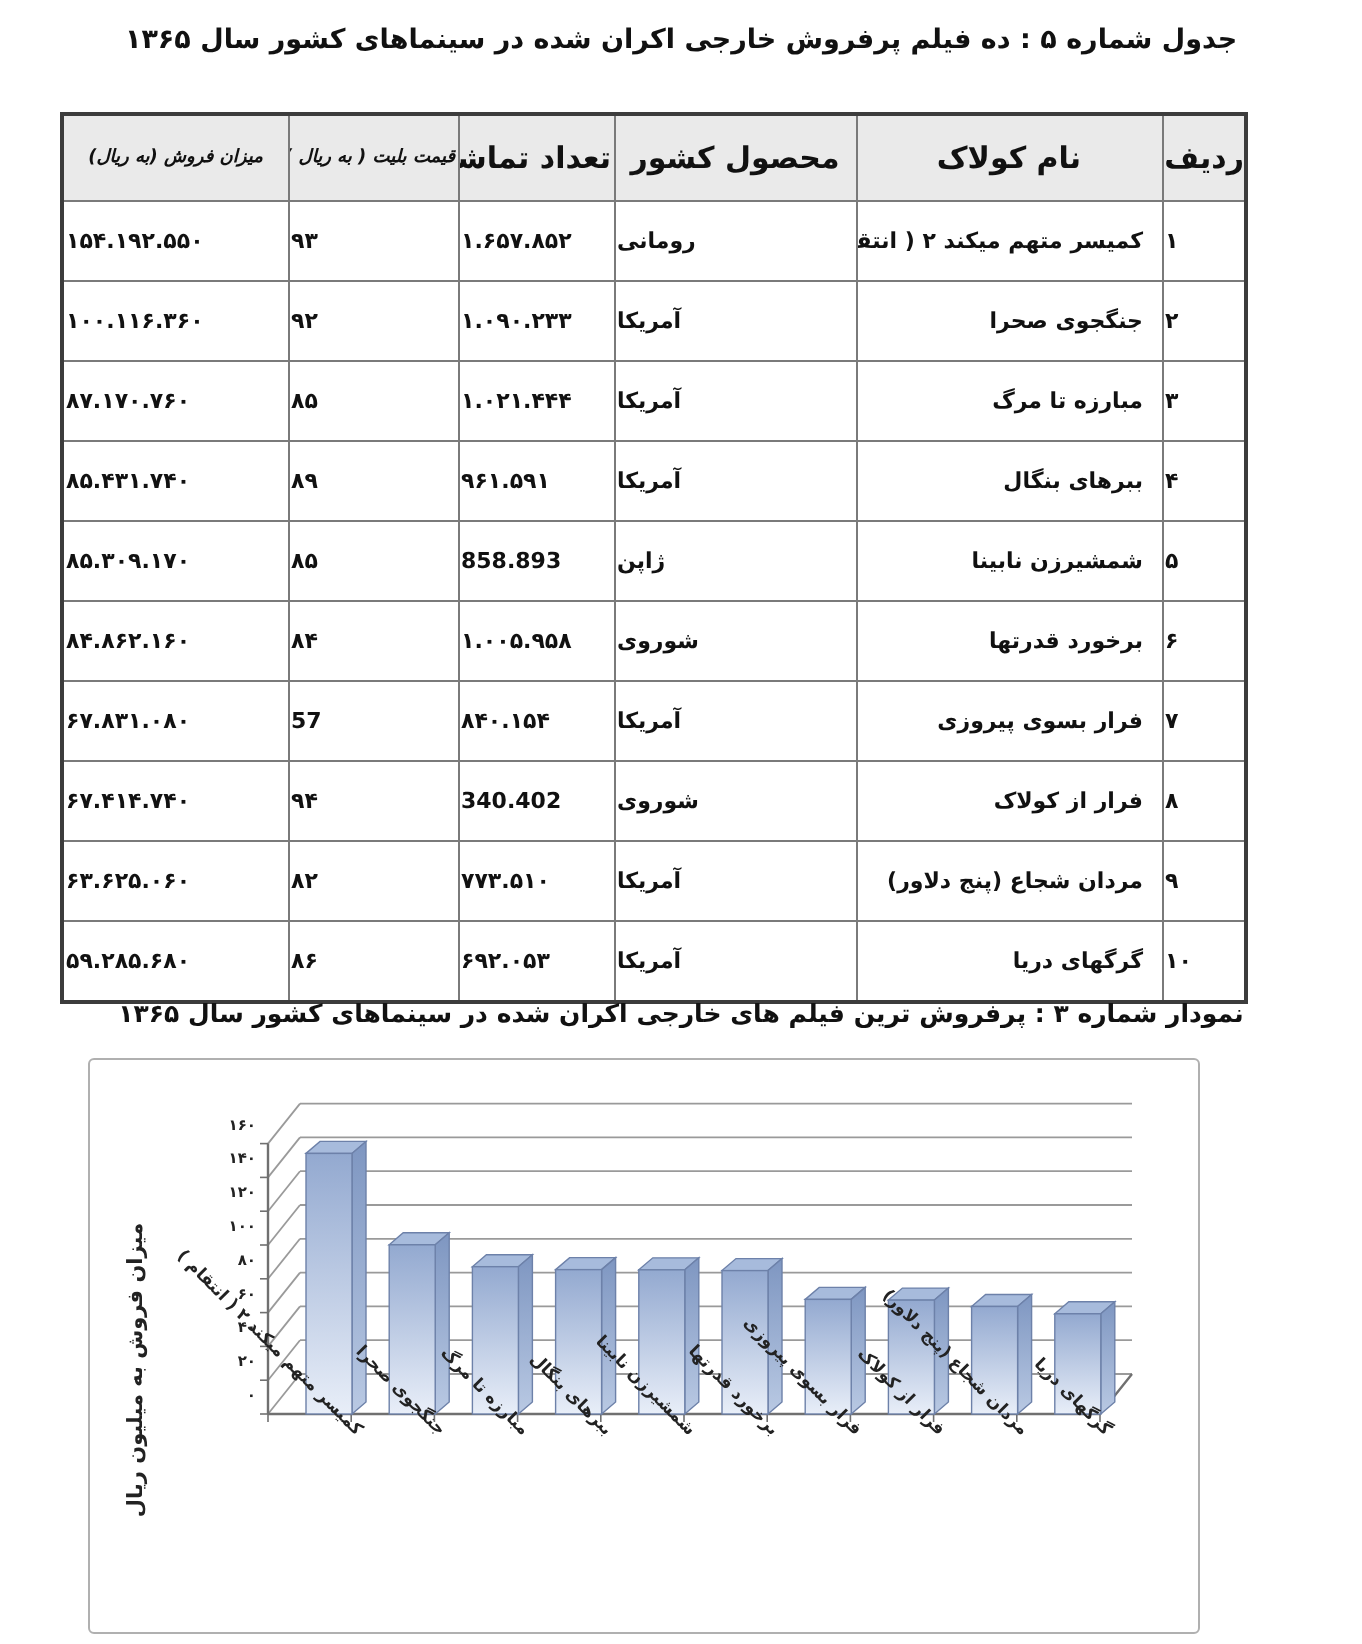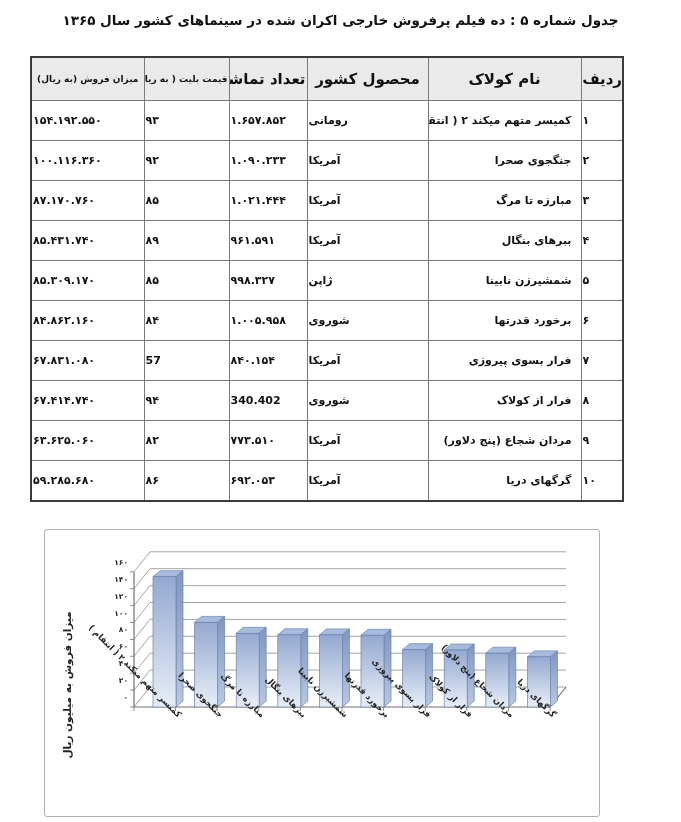--- a/index.html
+++ b/index.html
@@ -13,21 +13,21 @@
   }
   .films-table {
     position:absolute; left:30px; top:56px; width:592px;
     border-collapse:collapse; table-layout:fixed; direction:rtl;
     border:2px solid #3c3c3c;
   }
   .films-table th, .films-table td { border:1px solid #7a7a7a; overflow:hidden; white-space:nowrap; }
   .films-table th {
     background:#eaeaea; height:40px; font-weight:bold; font-size:15px; text-align:center;
   }
-  .films-table th.c4, .films-table th.c5 { font-size:9px; }
+  .films-table th.c4, .films-table th.c5 { font-size:9px;font-style:italic; }
   .films-table td {
     height:37px; text-align:left; font-weight:bold; font-size:11px; background:#fff;
   }
   .films-table td.c1 { text-align:right; padding-right:9px; font-size:11px; }
   .chart-heading {
     position:absolute; top:499px; left:0; right:0;
     text-align:center; font-size:12.5px; font-weight:bold; direction:rtl;
   }
   .chart-frame {
     position:absolute; left:44px; top:529px; width:554px; height:286px;
@@ -91,21 +91,21 @@
           <td class="c1">ببرهای بنگال</td>
           <td class="c2">آمریکا</td>
           <td class="c3">۹۶۱.۵۹۱</td>
           <td class="c4">۸۹</td>
           <td class="c5">۸۵.۴۳۱.۷۴۰</td>
         </tr>
         <tr>
           <td class="c0">۵</td>
           <td class="c1">شمشیرزن نابینا</td>
           <td class="c2">ژاپن</td>
-          <td class="c3">۹۹۸.۳۲۷</td>
+          <td class="c3">858.893</td>
           <td class="c4">۸۵</td>
           <td class="c5">۸۵.۳۰۹.۱۷۰</td>
         </tr>
         <tr>
           <td class="c0">۶</td>
           <td class="c1">برخورد قدرتها</td>
           <td class="c2">شوروی</td>
           <td class="c3">۱.۰۰۵.۹۵۸</td>
           <td class="c4">۸۴</td>
           <td class="c5">۸۴.۸۶۲.۱۶۰</td>
@@ -138,20 +138,21 @@
           <td class="c0">۱۰</td>
           <td class="c1">گرگهای دریا</td>
           <td class="c2">آمریکا</td>
           <td class="c3">۶۹۲.۰۵۳</td>
           <td class="c4">۸۶</td>
           <td class="c5">۵۹.۲۸۵.۶۸۰</td>
         </tr>
       </tbody>
   </table>
 
+  <div class="chart-heading">نمودار شماره ۳ : پرفروش ترین فیلم های خارجی اکران شده در سینماهای کشور سال ۱۳۶۵</div>
 
   <div class="chart-frame">
     <svg id="chart-svg" width="554" height="284" viewBox="0 0 554 284" xmlns="http://www.w3.org/2000/svg">
         <defs>
           <linearGradient id="gFront" x1="0" y1="0" x2="0" y2="1">
             <stop offset="0%" stop-color="#93a9d0"></stop>
             <stop offset="100%" stop-color="#e8eef8"></stop>
           </linearGradient>
           <linearGradient id="gSide" x1="0" y1="0" x2="0" y2="1">
             <stop offset="0%" stop-color="#7e96c1"></stop>

